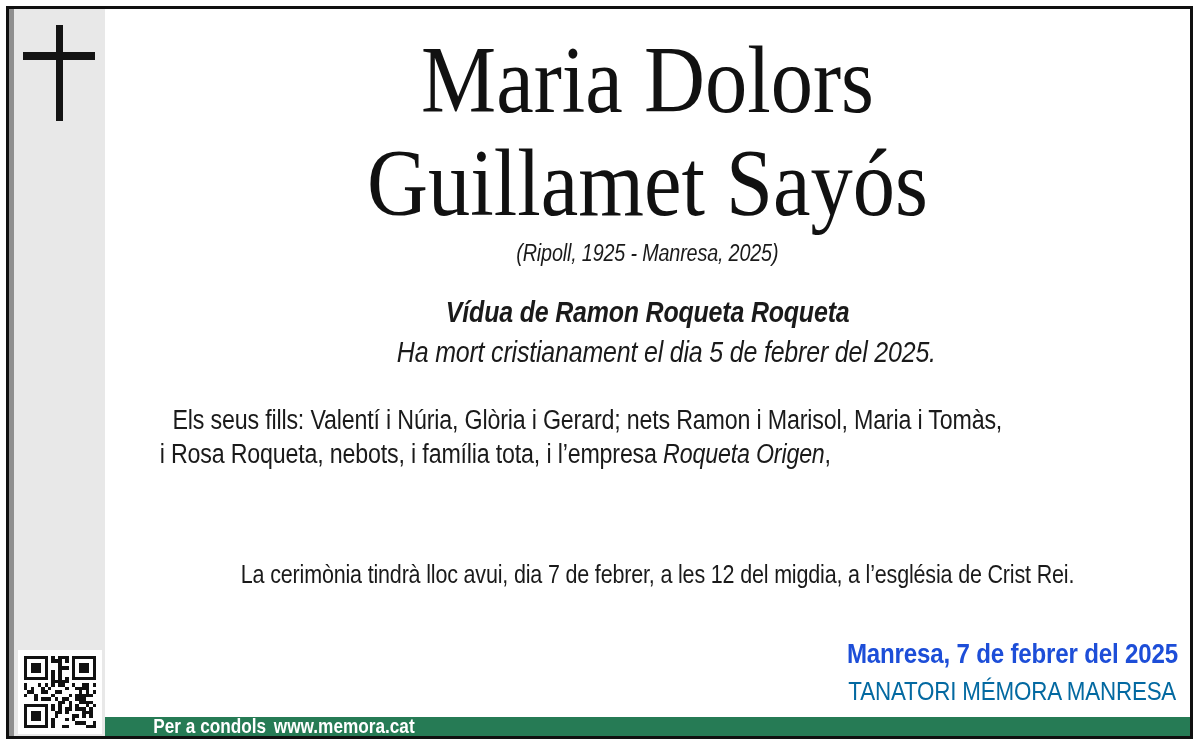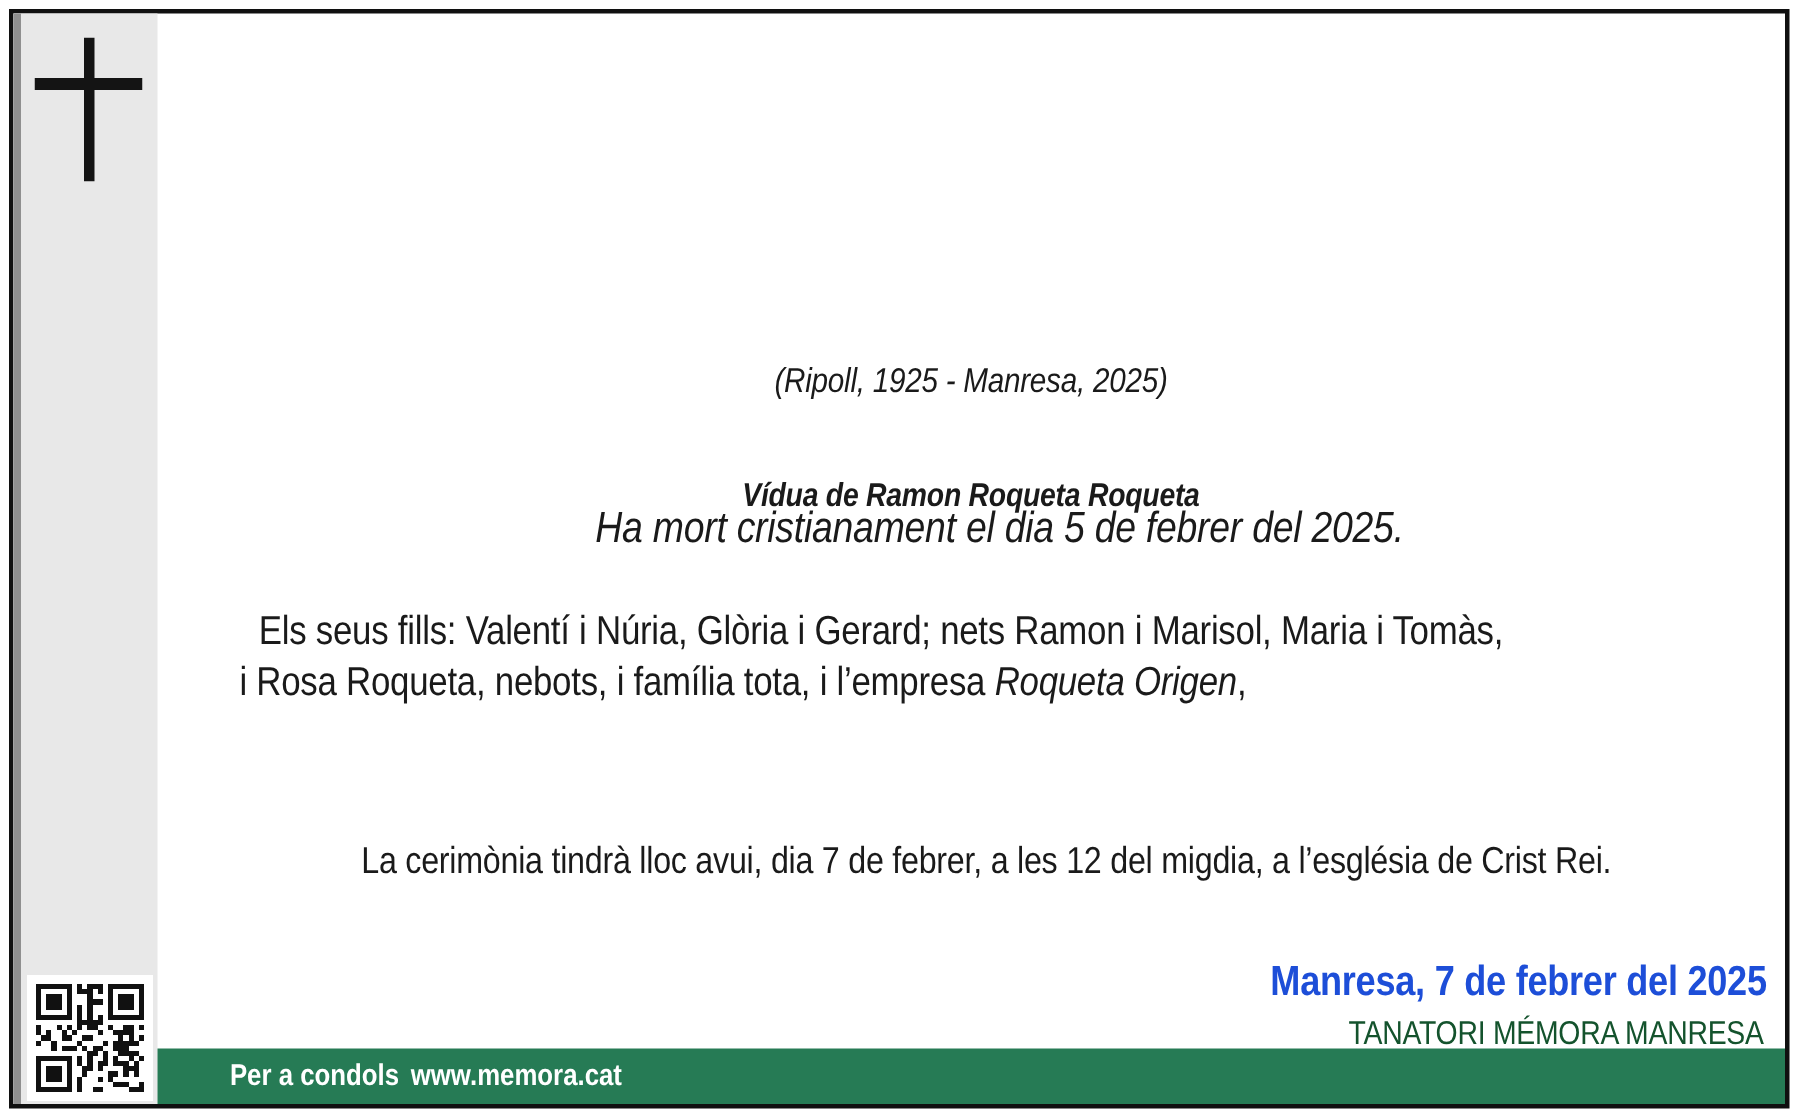--- a/index.html
+++ b/index.html
@@ -34,35 +34,35 @@
   .right .sq{transform-origin:100% 50%;}
 
   .title{
     position:absolute;left:0;right:0;top:19px;margin:0;text-align:center;
     font-family:"Liberation Serif",serif;font-weight:400;
     font-size:96px;line-height:103px;color:#111;
   }
   .title .line{display:block;transform:scaleX(0.88);}
 
   .lifespan{top:231px;font-size:23px;font-style:italic;}
-  .vidua{top:308px;font-size:22px;font-style:italic;font-weight:700;}
+  .vidua{top:287px;font-size:29px;font-style:italic;font-weight:700;}
   .hamort{top:327px;font-size:29px;font-style:italic;padding-left:37px;}
 
   .para{position:absolute;left:0;right:0;top:394px;}
   .pline{font-size:27px;line-height:34px;letter-spacing:-0.2px;}
   .pline em{font-style:italic;}
 
   .ceremony{top:551px;font-size:25px;padding-left:20px;}
 
   .placedate{top:629px;right:12px;left:0;font-size:28px;font-weight:700;color:#1d4ed8;}
-  .tanatori{top:667px;right:14px;left:0;font-size:22px;color:#14532d;}
+  .tanatori{top:667px;right:14px;left:0;font-size:26px;color:#0369a1;}
 
   
   .footer-bar{
-    position:absolute;left:0;right:0;bottom:0;height:37px;
+    position:absolute;left:0;right:0;bottom:0;height:19px;
     background:var(--footer-green,#267b55);
     display:flex;align-items:center;padding-left:27px;box-sizing:border-box;
   }
   .ftext{color:#ffffff;font-size:20px;font-weight:700;letter-spacing:0;}
   .ftext .url{margin-left:9px;}
 </style>
 </head>
 <body>
 
 <div class="card">
@@ -291,20 +291,24 @@
           <rect x="12" y="20" width="1" height="1"></rect>
           <rect x="18" y="20" width="1" height="1"></rect>
           <rect x="19" y="20" width="1" height="1"></rect>
           <rect x="20" y="20" width="1" height="1"></rect>
         </svg>
     </div>
   </div>
 
   <div class="main">
 
+    <h1 class="title">
+      <span class="line">Maria Dolors</span>
+      <span class="line">Guillamet Sayós</span>
+    </h1>
 
     <div class="block lifespan">
       <span class="sq">(Ripoll, 1925 - Manresa, 2025)</span>
     </div>
 
     <div class="block vidua">
       <span class="sq">Vídua de Ramon Roqueta Roqueta</span>
     </div>
 
     <div class="block hamort">

